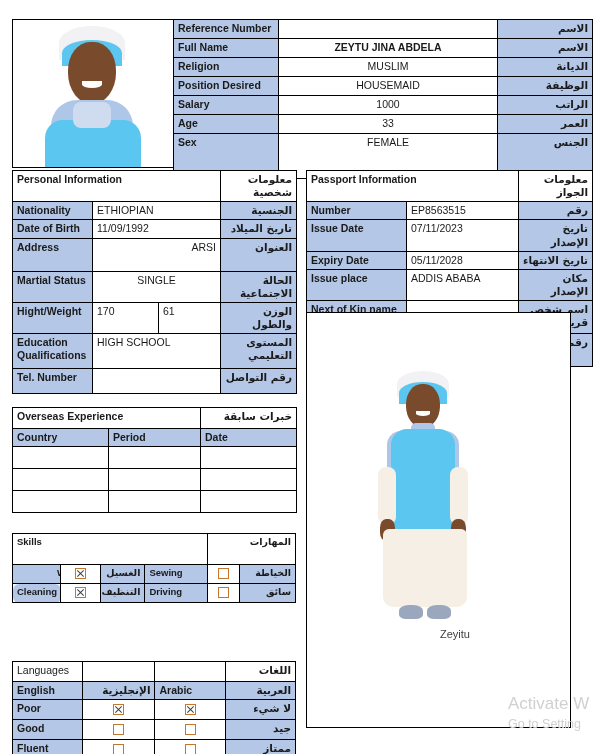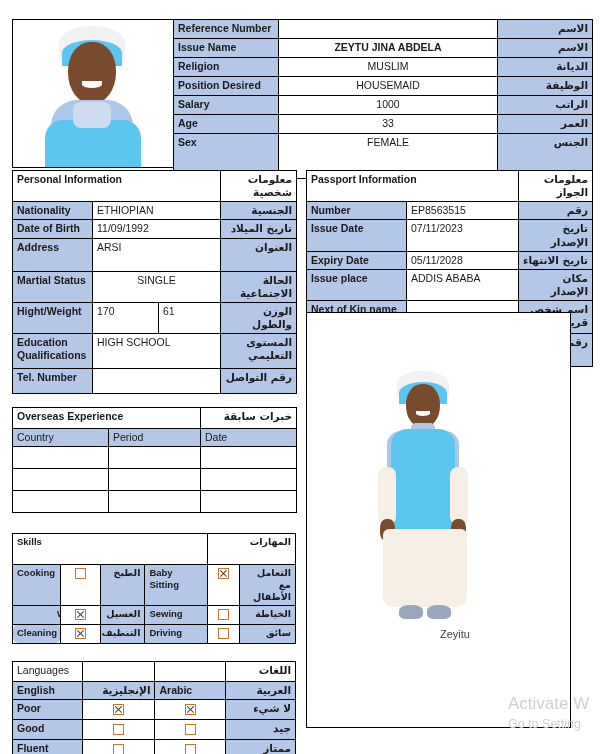--- a/index.html
+++ b/index.html
@@ -58,21 +58,21 @@
   .sec-title-ar {
     background: #ffffff !important;
     text-align: right;
     direction: rtl;
     font-family: "DejaVu Sans", sans-serif;
     font-weight: 700;
     font-size: 10px;
   }
   .hdr {
     background: #b4c7e7 !important;
-    font-weight: 400;
+    font-weight: 700;
     font-size: 11px;
   }
 
   
   #bio-table { left: 173px; top: 19px; width: 419px; }
   #bio-table td { height: 14px; }
 
   
   #photo-frame {
     position: absolute;
@@ -197,21 +197,21 @@
         <col style="width:219px">
         <col style="width:95px">
       </colgroup>
     <tbody id="bio-body">
         <tr>
           <td class="lbl" style="">Reference Number</td>
           <td class="ctr " style=""></td>
           <td class="ar" style="">الاسم</td>
         </tr>
         <tr>
-          <td class="lbl" style="">Issue Name</td>
+          <td class="lbl" style="">Full Name</td>
           <td class="ctr b" style="">ZEYTU JINA ABDELA</td>
           <td class="ar" style="">الاسم</td>
         </tr>
         <tr>
           <td class="lbl" style="">Religion</td>
           <td class="ctr " style="">MUSLIM</td>
           <td class="ar" style="">الديانة</td>
         </tr>
         <tr>
           <td class="lbl" style="">Position Desired</td>
@@ -255,21 +255,21 @@
           <td colspan="2" style="">ETHIOPIAN</td>
           <td class="ar" style="">الجنسية</td>
         </tr>
         <tr>
           <td class="lbl" style="">Date of Birth</td>
           <td colspan="2" style="">11/09/1992</td>
           <td class="ar" style="">تاريخ الميلاد</td>
         </tr>
         <tr>
           <td class="lbl" style="height:28px;">Address</td>
-          <td colspan="2" style="text-align:left;height:28px;">ARSI</td>
+          <td colspan="2" style="text-align:right;height:28px;">ARSI</td>
           <td class="ar" style="height:28px;">العنوان</td>
         </tr>
         <tr>
           <td class="lbl" style="height:26px;">Martial Status</td>
           <td colspan="2" style="text-align:center;height:26px;">SINGLE</td>
           <td class="ar" style="height:26px;">الحالة الاجتماعية</td>
         </tr>
         <tr>
           <td class="lbl" style="">Hight/Weight</td>
           <td>170</td>
@@ -381,28 +381,20 @@
         <col style="width:56px">
     </colgroup>
     <tbody>
       <tr>
         <td class="sec-title" colspan="4" style="height:26px">Skills</td>
         <td class="sec-title-ar" colspan="2">المهارات</td>
       </tr>
     </tbody>
     <tbody id="skills-body">
         <tr>
-          <td class="lbl" style="height:22px;">Cooking</td>
-          <td class="ctr" style="height:22px;"><span class="cb"></span></td>
-          <td class="ar" style="height:22px;">الطبخ</td>
-          <td class="lbl" style="height:22px;">Baby Sitting</td>
-          <td class="ctr" style="height:22px;"><span class="cb on"></span></td>
-          <td class="ar" style="height:22px;">التعامل مع الأطفال</td>
-        </tr>
-        <tr>
           <td class="lbl" style="height:14px;padding-left:44px;">Washing</td>
           <td class="ctr" style="height:14px;"><span class="cb on"></span></td>
           <td class="ar" style="height:14px;">الغسيل</td>
           <td class="lbl" style="height:14px;">Sewing</td>
           <td class="ctr" style="height:14px;"><span class="cb"></span></td>
           <td class="ar" style="height:14px;">الخياطة</td>
         </tr>
         <tr>
           <td class="lbl" style="height:14px;border-radius:6px;">Cleaning</td>
           <td class="ctr" style="height:14px;"><span class="cb on"></span></td>

